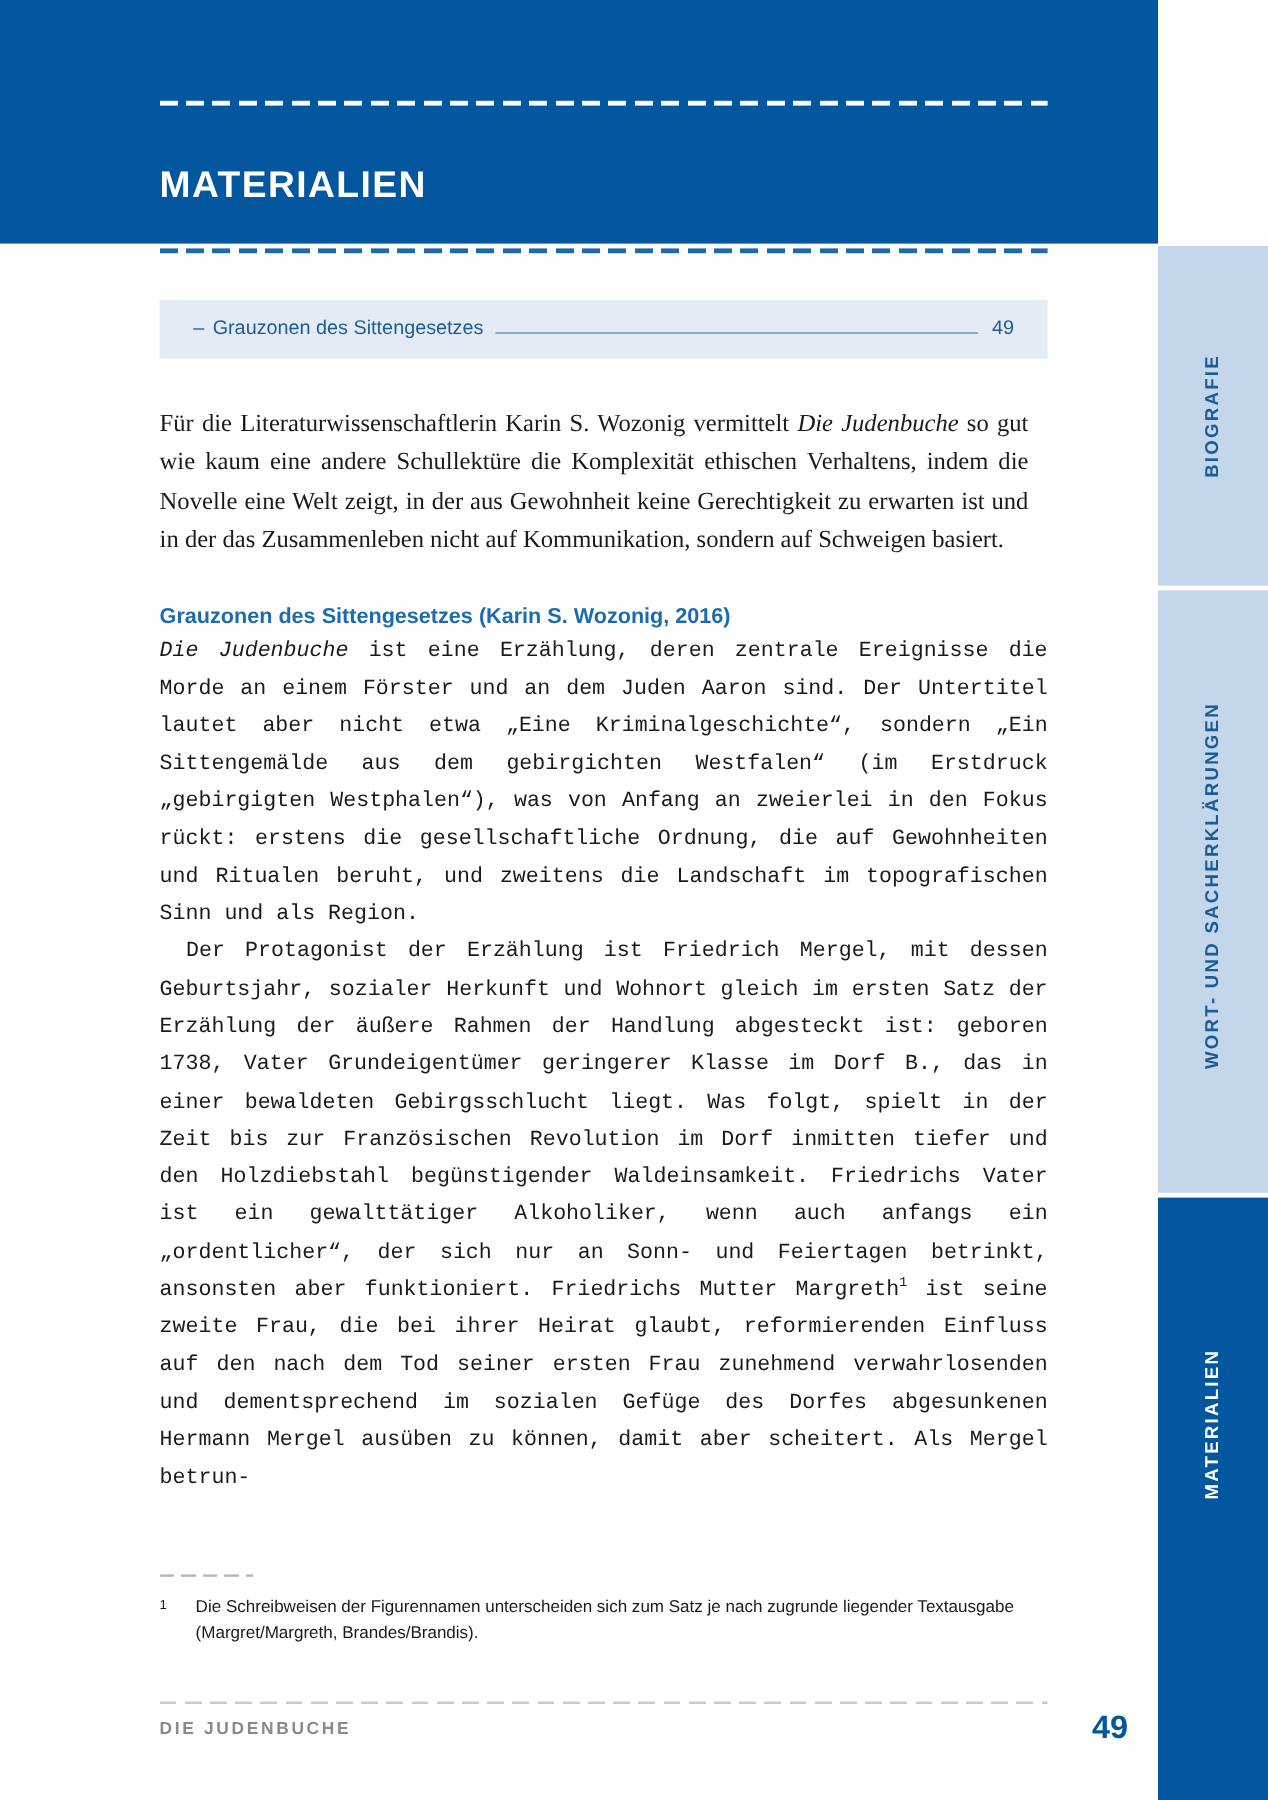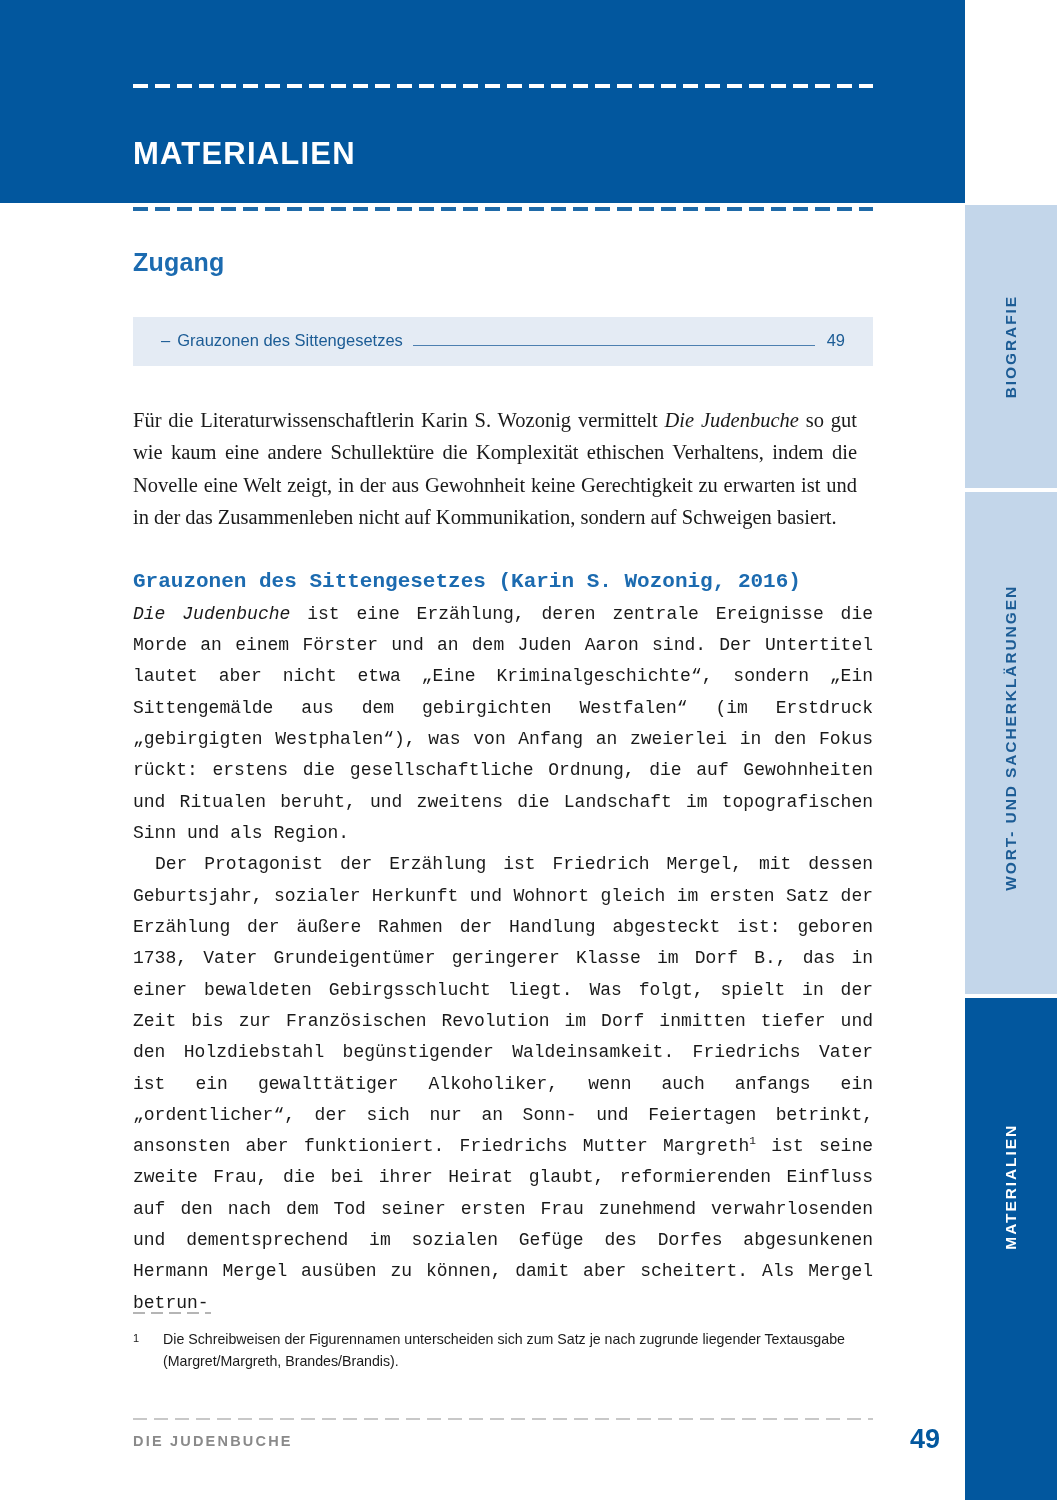--- a/index.html
+++ b/index.html
@@ -167,25 +167,24 @@
     color: #1a1a1a;
     text-align: justify;
     margin: 0 16px 34px 0;
     hyphens: none;
   }
   .intro em { font-style: italic; }
 
   
   .sub-heading {
     color: #1c6bb0;
-    font-size: 21px;
+    font-size: 18px;
     font-weight: bold;
     margin: 0 0 3px 0;
     line-height: 1.35;
-    font-family: Liberation Mono, monospace;
   }
 
   
   .body-text {
     font-size: 18px;
     line-height: 1.74;
     color: #1a1a1a;
     text-align: justify;
     margin: 0;
     font-family: Liberation Mono, monospace;
@@ -266,21 +265,20 @@
 <div class="page">
 
   <div class="header-band">
     <div class="header-dash-top"></div>
     <div class="header-title">MATERIALIEN</div>
   </div>
   <div class="header-dash-bottom"></div>
 
   <div class="content">
 
-    <h2 class="section-title">Zugang</h2>
 
     <div class="toc-box">
       <div class="toc-row">
         <span class="toc-dash">–</span>
         <span class="toc-label">Grauzonen des Sittengesetzes</span>
         <span class="toc-leader"></span>
         <span class="toc-page">49</span>
       </div>
     </div>
 

